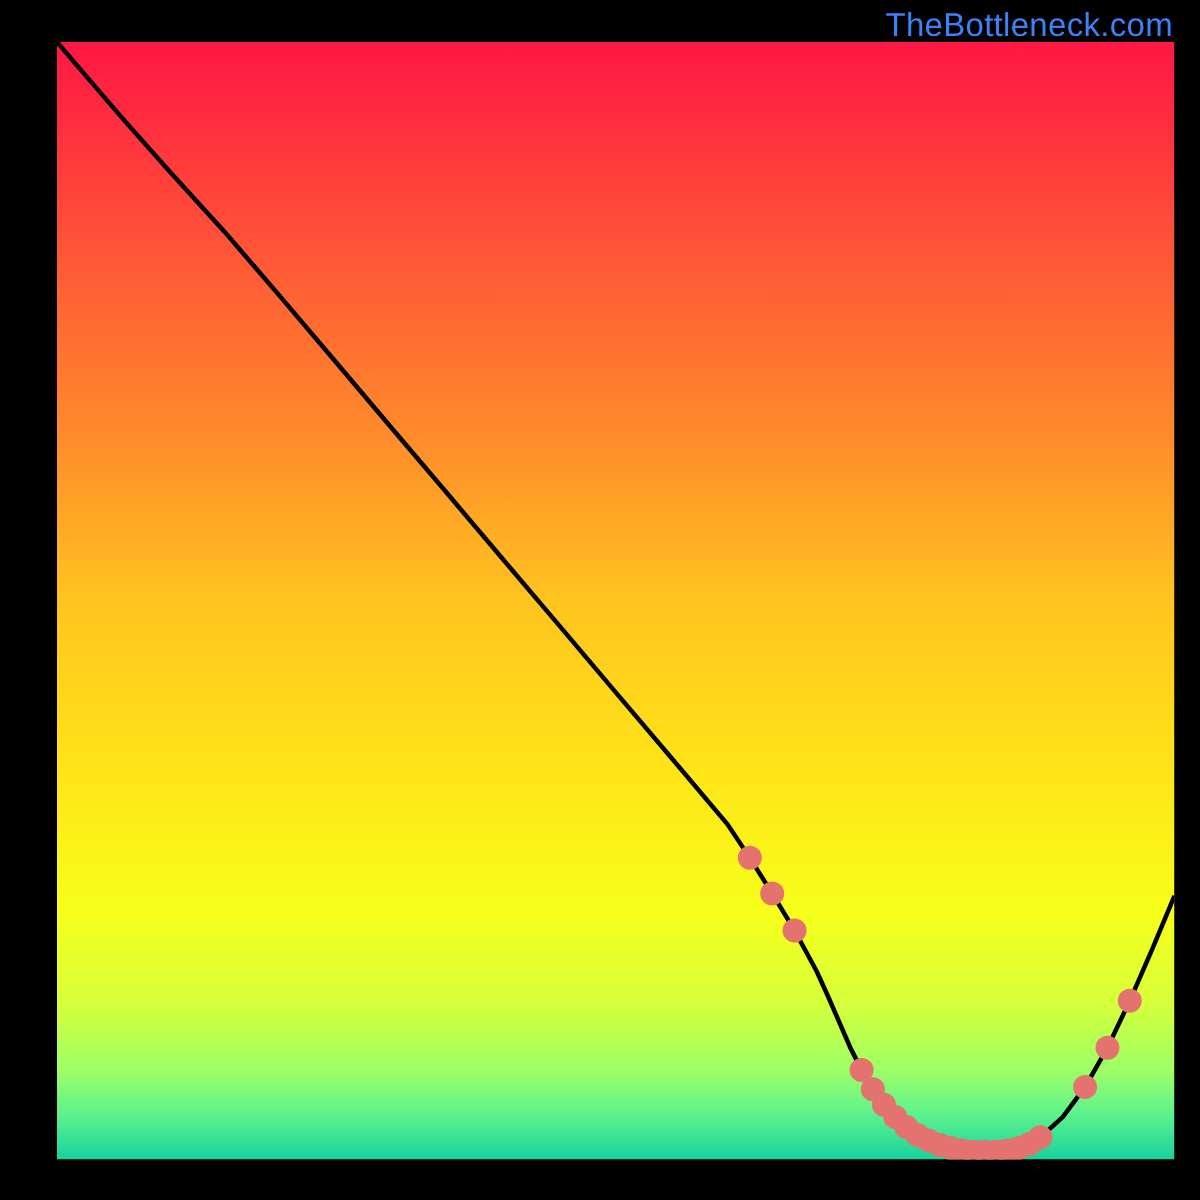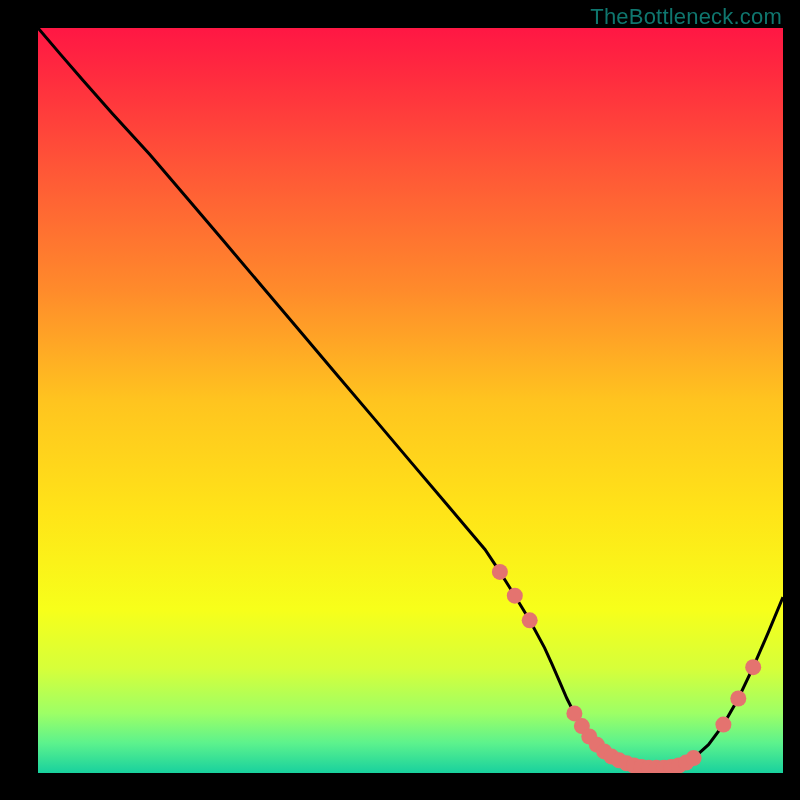--- a/index.html
+++ b/index.html
@@ -13,21 +13,21 @@
   }
   .wrap {
     position: relative;
     width: 800px;
     height: 800px;
   }
   .attribution {
     position: absolute;
     top: 4px;
     right: 18px;
-    color: #0f766e;
+    color: #3b82f6;
     font-size: 22px;
     letter-spacing: 0.2px;
     z-index: 3;
     text-align: right;
   }
   .plot-area {
     position: absolute;
     left: 38px;
     top: 28px;
     width: 745px;

